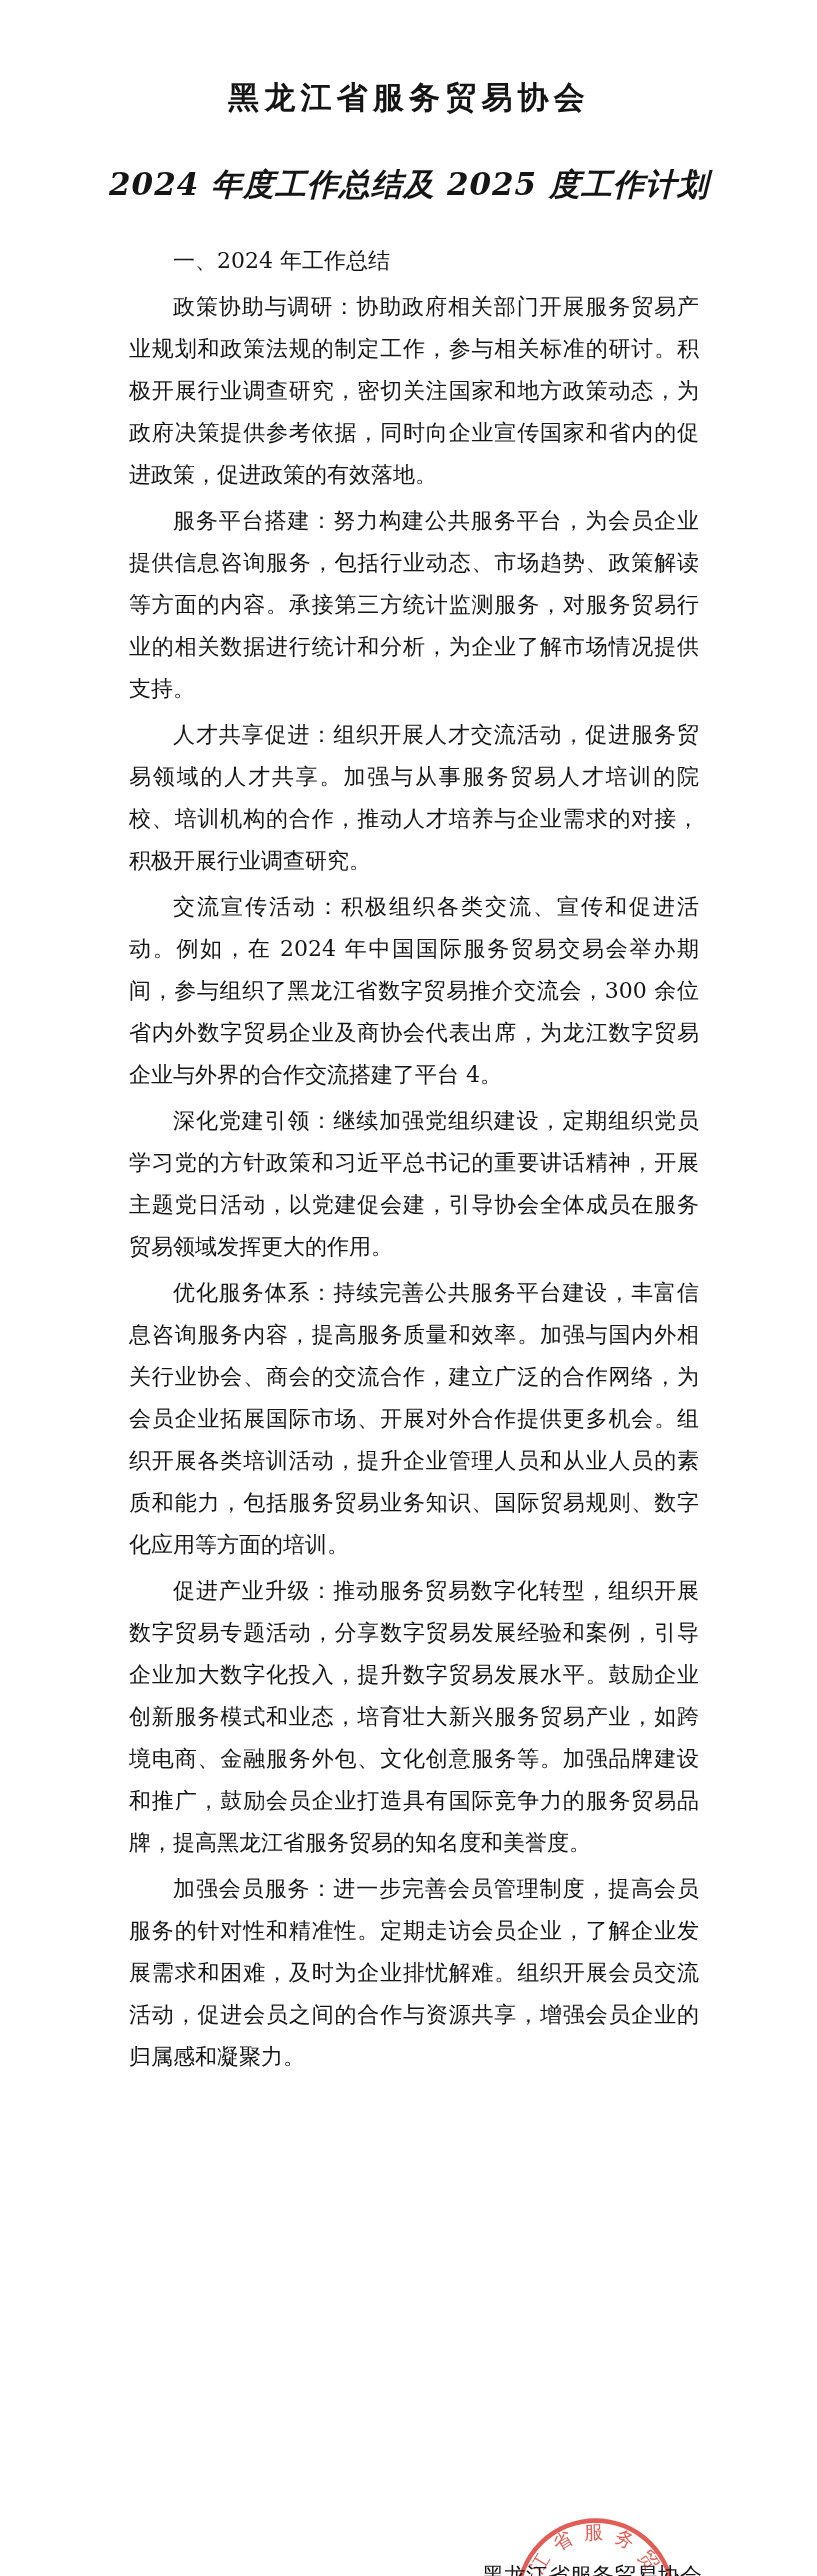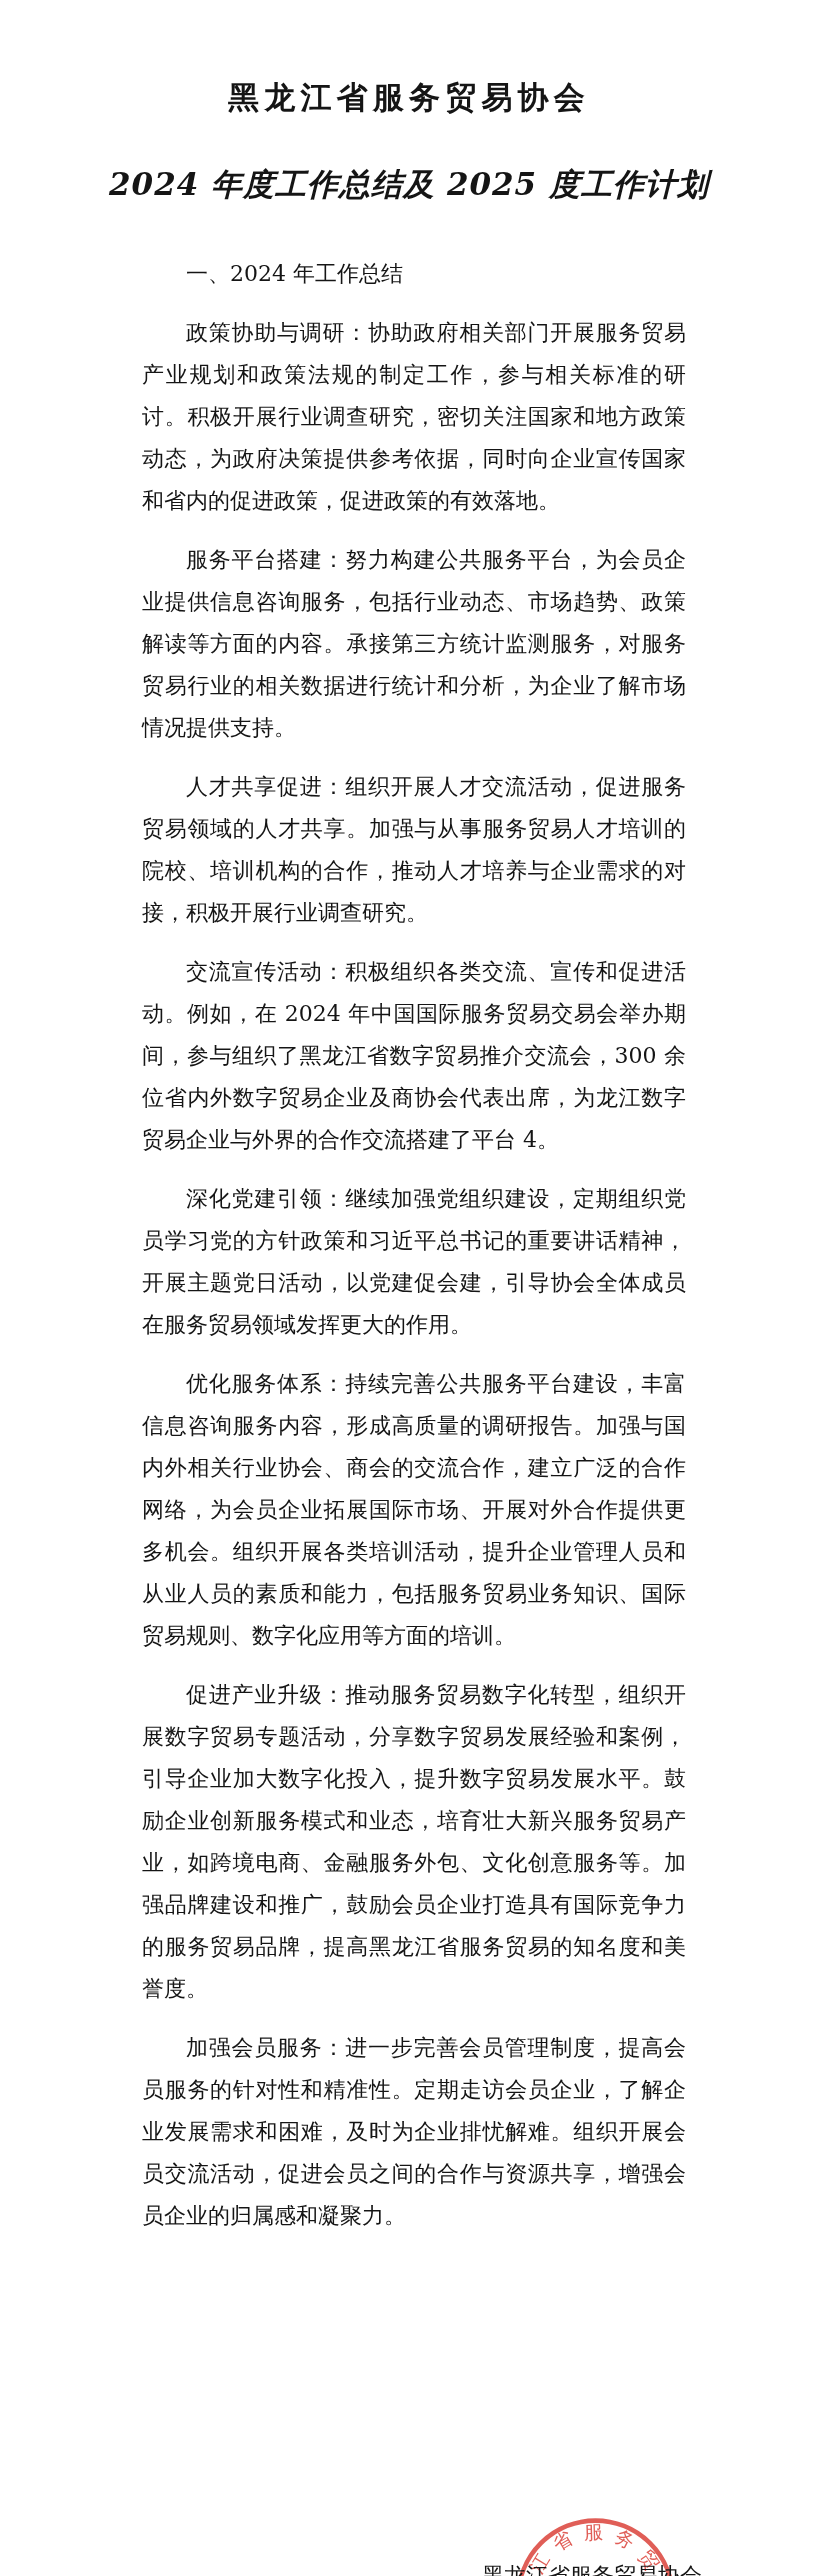--- a/index.html
+++ b/index.html
@@ -33,21 +33,21 @@
     position: absolute;
     left: 125px;
     top: 236px;
     width: 578px;
     font-size: 22px;
     line-height: 42px;
     text-align: justify;
   }
   .doc-body .heading,
   .doc-body p {
-    margin: 17px;
+    margin: 4px;
     padding: 0;
     text-indent: 44px;
   }
 
   .signature {
     position: absolute;
     right: 116px;
     top: 2555px;
     text-align: right;
     font-size: 22px;
@@ -74,21 +74,21 @@
 
   <div class="doc-title" id="title2">2024 年度工作总结及 2025 度工作计划</div>
 
   <div class="doc-body">
       <div class="heading">一、2024 年工作总结</div>
       <p>政策协助与调研：协助政府相关部门开展服务贸易产业规划和政策法规的制定工作，参与相关标准的研讨。积极开展行业调查研究，密切关注国家和地方政策动态，为政府决策提供参考依据，同时向企业宣传国家和省内的促进政策，促进政策的有效落地。</p>
       <p>服务平台搭建：努力构建公共服务平台，为会员企业提供信息咨询服务，包括行业动态、市场趋势、政策解读等方面的内容。承接第三方统计监测服务，对服务贸易行业的相关数据进行统计和分析，为企业了解市场情况提供支持。</p>
       <p>人才共享促进：组织开展人才交流活动，促进服务贸易领域的人才共享。加强与从事服务贸易人才培训的院校、培训机构的合作，推动人才培养与企业需求的对接，积极开展行业调查研究。</p>
       <p>交流宣传活动：积极组织各类交流、宣传和促进活动。例如，在 2024 年中国国际服务贸易交易会举办期间，参与组织了黑龙江省数字贸易推介交流会，300 余位省内外数字贸易企业及商协会代表出席，为龙江数字贸易企业与外界的合作交流搭建了平台 4。</p>
       <p>深化党建引领：继续加强党组织建设，定期组织党员学习党的方针政策和习近平总书记的重要讲话精神，开展主题党日活动，以党建促会建，引导协会全体成员在服务贸易领域发挥更大的作用。</p>
-      <p>优化服务体系：持续完善公共服务平台建设，丰富信息咨询服务内容，形成高质量的调研报告。加强与国内外相关行业协会、商会的交流合作，建立广泛的合作网络，为会员企业拓展国际市场、开展对外合作提供更多机会。组织开展各类培训活动，提升企业管理人员和从业人员的素质和能力，包括服务贸易业务知识、国际贸易规则、数字化应用等方面的培训。</p>
+      <p>优化服务体系：持续完善公共服务平台建设，丰富信息咨询服务内容，提高服务质量和效率。加强与国内外相关行业协会、商会的交流合作，建立广泛的合作网络，为会员企业拓展国际市场、开展对外合作提供更多机会。组织开展各类培训活动，提升企业管理人员和从业人员的素质和能力，包括服务贸易业务知识、国际贸易规则、数字化应用等方面的培训。</p>
       <p>促进产业升级：推动服务贸易数字化转型，组织开展数字贸易专题活动，分享数字贸易发展经验和案例，引导企业加大数字化投入，提升数字贸易发展水平。鼓励企业创新服务模式和业态，培育壮大新兴服务贸易产业，如跨境电商、金融服务外包、文化创意服务等。加强品牌建设和推广，鼓励会员企业打造具有国际竞争力的服务贸易品牌，提高黑龙江省服务贸易的知名度和美誉度。</p>
       <p>加强会员服务：进一步完善会员管理制度，提高会员服务的针对性和精准性。定期走访会员企业，了解企业发展需求和困难，及时为企业排忧解难。组织开展会员交流活动，促进会员之间的合作与资源共享，增强会员企业的归属感和凝聚力。</p>
     </div>
 
   <svg class="seal-svg" viewBox="985 4872 350 345" xmlns="http://www.w3.org/2000/svg">
     <ellipse cx="1157" cy="5042" rx="150" ry="150" fill="none" stroke="#dc4840" stroke-width="9"></ellipse>
     <polygon fill="#dc4840" points="1157,4998 1167,5026 1197,5027 1173,5045 1182,5074 1157,5057 1132,5074 1141,5045 1117,5027 1147,5026"></polygon>
     <path id="sealTextPath" d="M 1064 5107 A 114 114 0 1 1 1250 5107" fill="none"></path>
     <text font-size="37" fill="#dc4840" font-family="DejaVu Serif, serif">
       <textPath href="#sealTextPath" startOffset="0" textLength="548" lengthAdjust="spacing">黑龙江省服务贸易协会</textPath>

